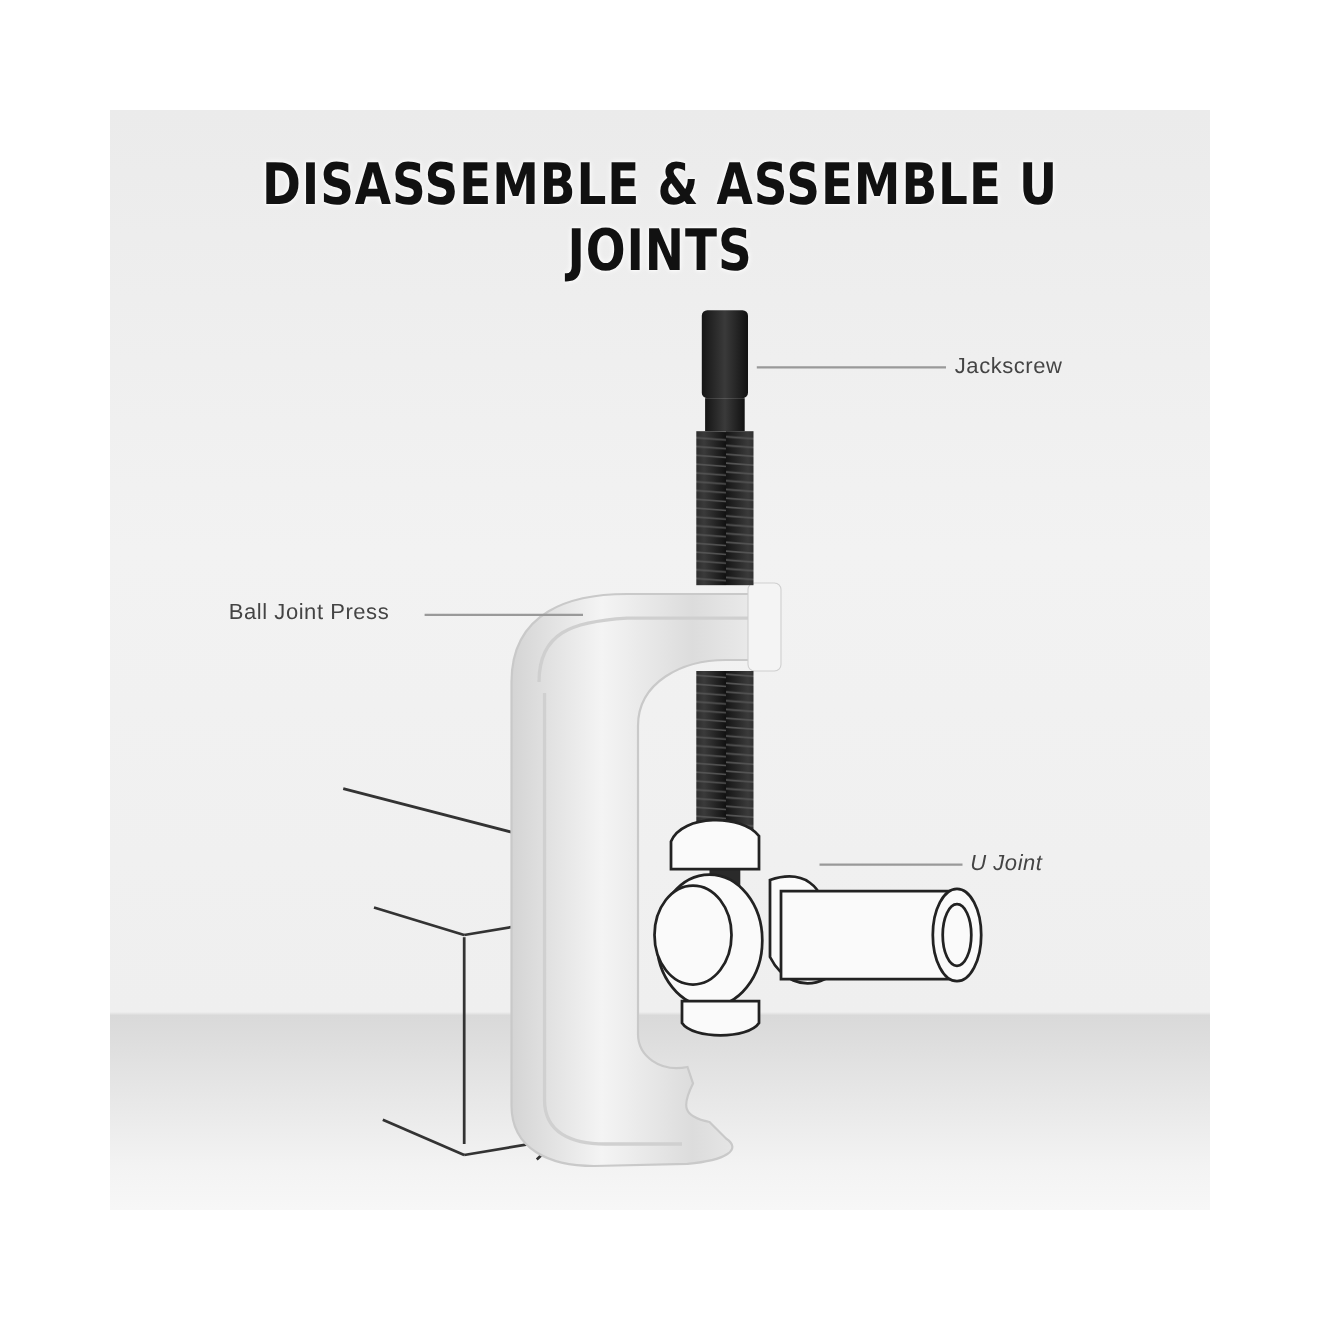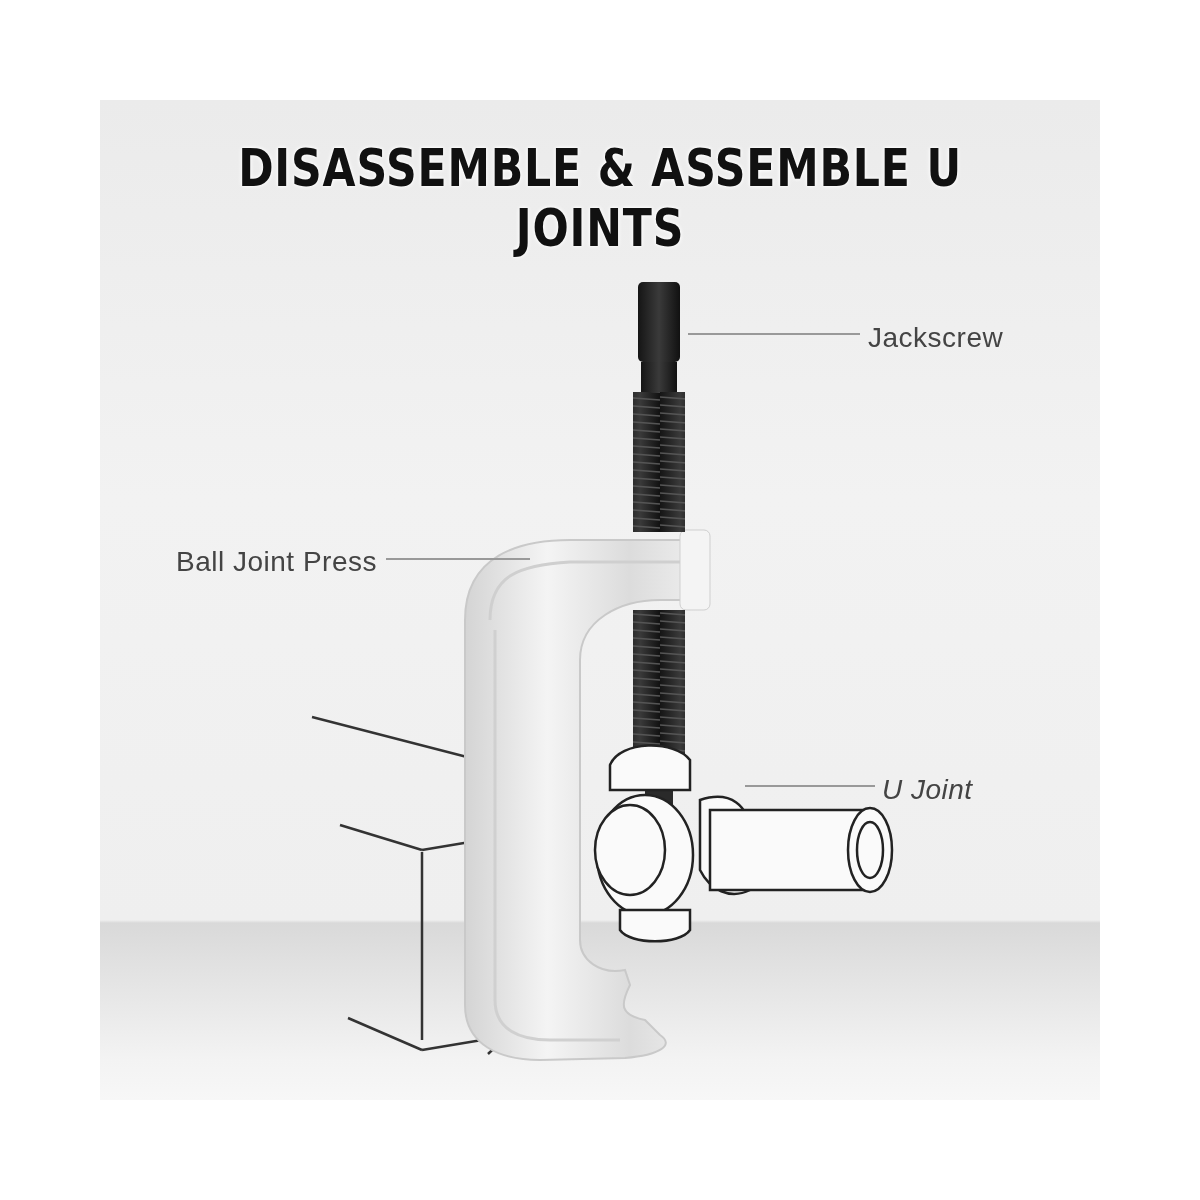--- a/index.html
+++ b/index.html
@@ -7,21 +7,21 @@
   .panel {
     position: absolute; left: 100px; top: 100px; width: 1000px; height: 1000px; overflow: hidden;
     background: linear-gradient(180deg, #ebebeb 0%, #f2f2f2 40%, #efefef 82%, #d9d9d9 82.3%, #e4e4e4 88%, #f3f3f3 96%, #f7f7f7 100%);
   }
   .title {
     position: absolute; left: 0; top: 38px; width: 1000px; text-align: center;
     font-family: "DejaVu Sans", sans-serif; font-weight: bold; font-size: 52px;
     letter-spacing: 1px; color: #111; transform: scaleX(0.82); transform-origin: center;
     text-shadow: 0 0 3px #fff, 0 0 6px #fff;
   }
-  .label { position: absolute; font-size: 28px; color: #444; letter-spacing: 0.5px; }
+  .label { position: absolute; font-size: 20px; color: #444; letter-spacing: 0.5px; }
   svg.art { position: absolute; left: 0; top: 0; }
 </style>
 </head>
 <body>
 
 <div class="panel">
 
   <div class="title">DISASSEMBLE &amp; ASSEMBLE U JOINTS</div>
 
   <svg class="art" width="1000" height="1000" viewBox="0 0 1000 1000">
@@ -81,15 +81,15 @@
     </g>
 
     <g stroke="#999" stroke-width="2">
       <line x1="588" y1="234" x2="760" y2="234"></line>
       <line x1="286" y1="459" x2="430" y2="459"></line>
       <line x1="645" y1="686" x2="775" y2="686"></line>
     </g>
   </svg>
 
   <div class="label" style="left:768px; top:222px;">Jackscrew</div>
-  <div class="label" style="left:76px; top:446px;">Ball Joint Press</div>
+  <div class="label" style="left:108px; top:446px;">Ball Joint Press</div>
   <div class="label" style="left:782px; top:674px;font-style:italic;">U Joint</div>
 </div>
 
 </body></html>

